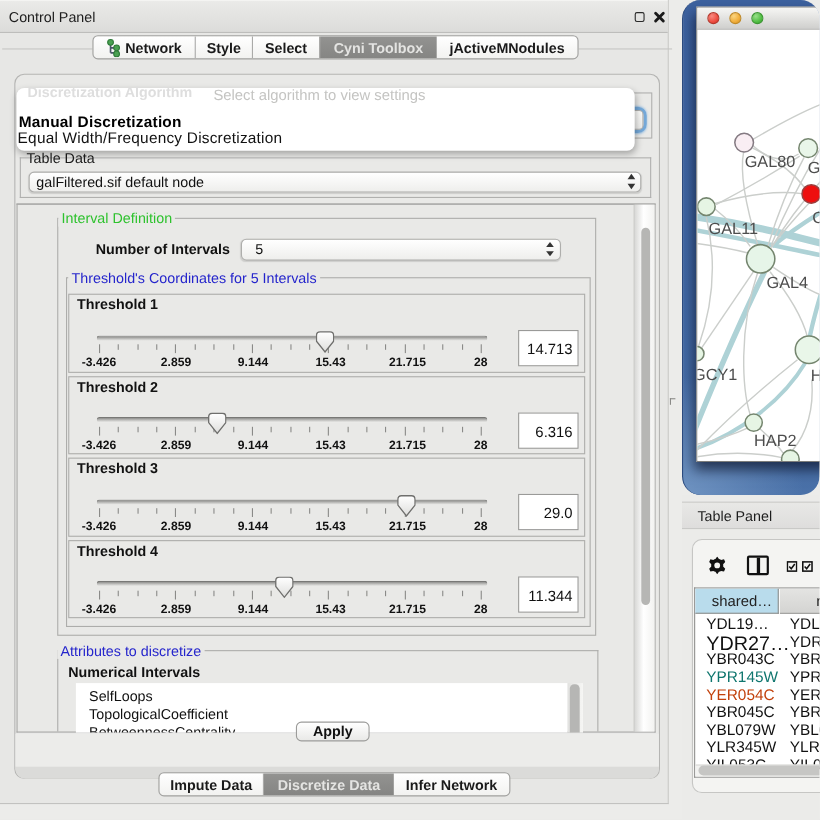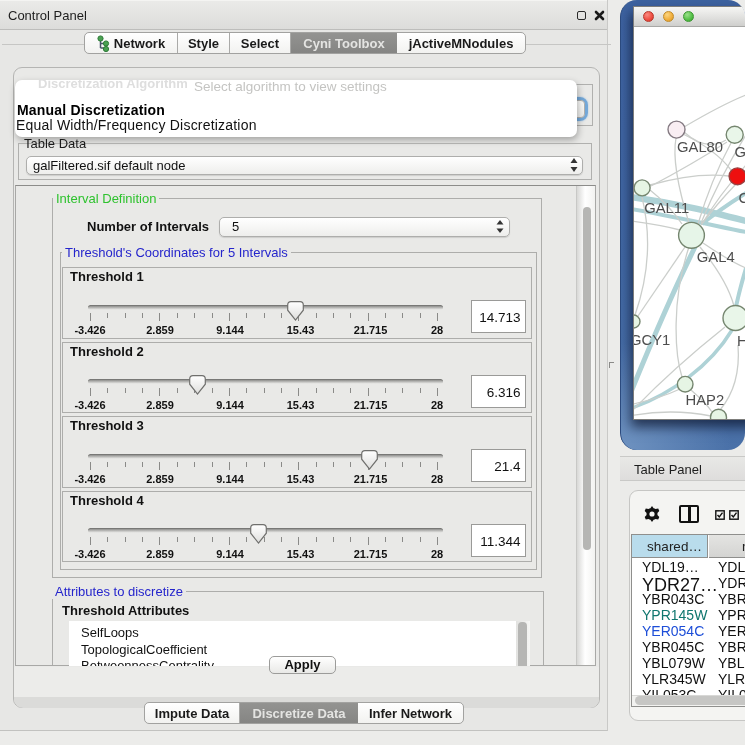--- a/index.html
+++ b/index.html
@@ -39,21 +39,21 @@
   </div>
 
   <div class="abs" style="left:13px;top:67px;width:587px;height:641px;background:#e9e9e7;border:1px solid #b5b5b3;border-radius:9px;"></div>
 
   <div class="abs" style="left:18px;top:84px;width:575px;height:42px;border:1px solid #b0b0ae;"></div>
 
   <div class="abs" style="left:558px;top:97px;width:30px;height:24px;border:3px solid #74a8d8;border-radius:8px;box-shadow:0 0 2px #9cc2e4;"></div>
   <div class="abs" style="left:561px;top:100px;width:24px;height:18px;background:linear-gradient(180deg,#fbfbf9,#ececea);border:1px solid #b0b0ae;border-radius:4px;"></div>
 
   <div class="abs" style="left:15px;top:80px;width:562px;height:57px;background:#ffffff;border-radius:7px;box-shadow:1px 3px 7px rgba(0,0,0,0.30);"></div>
-  <div class="abs" style="left:38px;top:76px;font-size:13px;font-weight:bold;color:#dedede;">Discretization Algorithm</div>
+  <div class="abs" style="left:25px;top:76px;font-size:13px;font-weight:bold;color:#dedede;">Discretization Algorithm</div>
   <div class="abs" style="left:194px;top:79px;font-size:13.5px;color:#c4c4c2;">Select algorithm to view settings</div>
   <div class="abs" style="left:17px;top:102px;font-size:14px;letter-spacing:0.2px;font-weight:bold;color:#000;">Manual Discretization</div>
   <div class="abs" style="left:16px;top:117px;font-size:14px;letter-spacing:0.2px;color:#111;">Equal Width/Frequency Discretization</div>
 
   <div class="abs" style="left:18px;top:143px;width:574px;height:37px;border:1px solid #b0b0ae;border-top:none;"></div>
   <div class="abs" style="left:18px;top:143px;width:574px;height:1px;background:#b0b0ae;"></div>
   <div class="abs" style="left:21px;top:136px;background:transparent;padding:0 3px;font-size:13px;color:#1a1a1a;">Table Data</div>
 
   <div class="abs" style="left:26px;top:156px;width:557px;height:19px;background:linear-gradient(180deg,#ffffff,#eeeeec);border:1px solid #aeaeac;border-radius:5px;box-shadow:0 1px 1px rgba(0,0,0,0.12);"></div>
   <div class="abs" style="left:33px;top:158px;font-size:13px;color:#111;">galFiltered.sif default node</div>
@@ -197,21 +197,21 @@
       <svg class="abs" style="left:361px;top:449.5px;" width="17" height="20" viewBox="0 0 17 20">
         <path d="M4 0.7 H13 Q16.3 0.7 16.3 4 V9.2 L8.5 19 L0.7 9.2 V4 Q0.7 0.7 4 0.7 Z" fill="url(#tg3)" stroke="#6f6f6d" stroke-width="1.2"></path>
         <defs>
           <linearGradient id="tg3" x1="0" y1="0" x2="0" y2="1">
             <stop offset="0" stop-color="#ffffff"></stop>
             <stop offset="1" stop-color="#dededc"></stop>
           </linearGradient>
         </defs>
       </svg>
       <div class="abs" style="left:470.5px;top:449px;width:55px;height:33px;background:#fff;border:1px solid #9a9a98;"></div>
-      <div class="abs" style="left:470.5px;top:459px;width:50px;text-align:right;font-size:13.5px;color:#111;">21.4</div>
+      <div class="abs" style="left:470.5px;top:459px;width:50px;text-align:right;font-size:13.5px;color:#111;">29.0</div>
       <div class="abs" style="left:62px;top:490.5px;width:470px;height:71.5px;border:1px solid #adadab;background:#e9e9e7;"></div>
       <div class="abs" style="left:70px;top:492.5px;font-size:13px;font-weight:bold;color:#111;">Threshold 4</div>
       <div class="abs" style="left:88px;top:528px;width:355px;height:5px;border-radius:2.5px;background:linear-gradient(180deg,#8e8e8c,#c6c6c4 55%,#efefed);border-top:1px solid #787876;"></div>
       <div class="abs" style="left:90.0px;top:536.5px;width:1px;height:8px;background:#8a8a88;"></div>
       <div class="abs" style="left:107.3px;top:536.5px;width:1px;height:5px;background:#8a8a88;"></div>
       <div class="abs" style="left:124.7px;top:536.5px;width:1px;height:5px;background:#8a8a88;"></div>
       <div class="abs" style="left:142.1px;top:536.5px;width:1px;height:5px;background:#8a8a88;"></div>
       <div class="abs" style="left:159.4px;top:536.5px;width:1px;height:8px;background:#8a8a88;"></div>
       <div class="abs" style="left:176.8px;top:536.5px;width:1px;height:5px;background:#8a8a88;"></div>
       <div class="abs" style="left:194.1px;top:536.5px;width:1px;height:5px;background:#8a8a88;"></div>
@@ -243,21 +243,21 @@
             <stop offset="1" stop-color="#dededc"></stop>
           </linearGradient>
         </defs>
       </svg>
       <div class="abs" style="left:470.5px;top:523.5px;width:55px;height:33px;background:#fff;border:1px solid #9a9a98;"></div>
       <div class="abs" style="left:470.5px;top:533.5px;width:50px;text-align:right;font-size:13.5px;color:#111;">11.344</div>
     </div>
 
   <div class="abs" style="left:52px;top:591px;width:492px;height:74px;border:1px solid #adadab;border-bottom:none;"></div>
   <div class="abs" style="left:52px;top:584px;background:#e9e9e7;padding:0 3px;font-size:13px;color:#2525cc;">Attributes to discretize</div>
-  <div class="abs" style="left:62px;top:603px;font-size:13px;font-weight:bold;color:#111;">Threshold Attributes</div>
+  <div class="abs" style="left:62px;top:603px;font-size:13px;font-weight:bold;color:#111;">Numerical Intervals</div>
   <div class="abs" style="left:69px;top:621px;width:447px;height:45px;background:#ffffff;"></div>
   <div class="abs" style="left:516px;top:621px;width:14px;height:45px;background:linear-gradient(90deg,#e2e2e0,#f6f6f4);"></div>
   <div class="abs" style="left:518px;top:622px;width:9px;height:44px;background:#b6b6b4;border-radius:4px 4px 0 0;"></div>
   <div class="abs" style="left:81px;top:625px;font-size:13px;color:#111;">SelfLoops</div>
   <div class="abs" style="left:81px;top:642px;font-size:13px;color:#111;">TopologicalCoefficient</div>
   <div class="abs" style="left:81px;top:658px;font-size:13px;color:#111;height:8px;overflow:hidden;">BetweennessCentrality</div>
 
   <div class="abs" style="left:14px;top:667px;width:585px;height:30px;background:#ececea;"></div>
   <div class="abs" style="left:269px;top:656px;width:67px;height:18px;background:linear-gradient(180deg,#ffffff,#e9e9e7);border:1px solid #9c9c9a;border-radius:5px;text-align:center;font-size:13px;font-weight:bold;color:#111;line-height:16px;">Apply</div>
 
@@ -364,21 +364,21 @@
   <div style="position:absolute;left:77px;top:0;width:100px;height:23px;background:linear-gradient(180deg,#e4e4e2,#d4d4d2);border-bottom:1px solid #8f8f8d;text-align:center;font-size:13.5px;color:#222;line-height:23px;">name</div>
   <div id="rows">
       <div style="position:absolute;left:10px;top:24px;font-size:14px;color:#111;white-space:nowrap;">YDL19…</div>
       <div style="position:absolute;left:86px;top:24px;font-size:14px;color:#111;white-space:nowrap;">YDL1</div>
       <div style="position:absolute;left:10px;top:40px;font-size:18px;color:#111;white-space:nowrap;">YDR27…</div>
       <div style="position:absolute;left:86px;top:40px;font-size:14px;color:#111;white-space:nowrap;">YDR2</div>
       <div style="position:absolute;left:10px;top:56px;font-size:14px;color:#111;white-space:nowrap;">YBR043C</div>
       <div style="position:absolute;left:86px;top:56px;font-size:14px;color:#111;white-space:nowrap;">YBR0</div>
       <div style="position:absolute;left:10px;top:72px;font-size:14px;color:#0f766e;white-space:nowrap;">YPR145W</div>
       <div style="position:absolute;left:86px;top:72px;font-size:14px;color:#111;white-space:nowrap;">YPR1</div>
-      <div style="position:absolute;left:10px;top:88px;font-size:14px;color:#1d4ed8;white-space:nowrap;">YER054C</div>
+      <div style="position:absolute;left:10px;top:88px;font-size:14px;color:#c2410c;white-space:nowrap;">YER054C</div>
       <div style="position:absolute;left:86px;top:88px;font-size:14px;color:#111;white-space:nowrap;">YER0</div>
       <div style="position:absolute;left:10px;top:104px;font-size:14px;color:#111;white-space:nowrap;">YBR045C</div>
       <div style="position:absolute;left:86px;top:104px;font-size:14px;color:#111;white-space:nowrap;">YBR0</div>
       <div style="position:absolute;left:10px;top:120px;font-size:14px;color:#111;white-space:nowrap;">YBL079W</div>
       <div style="position:absolute;left:86px;top:120px;font-size:14px;color:#111;white-space:nowrap;">YBL0</div>
       <div style="position:absolute;left:10px;top:136px;font-size:14px;color:#111;white-space:nowrap;">YLR345W</div>
       <div style="position:absolute;left:86px;top:136px;font-size:14px;color:#111;white-space:nowrap;">YLR3</div>
       <div style="position:absolute;left:10px;top:152px;font-size:14px;color:#111;white-space:nowrap;">YIL053C</div>
       <div style="position:absolute;left:86px;top:152px;font-size:14px;color:#111;white-space:nowrap;">YIL0</div>
     </div>

